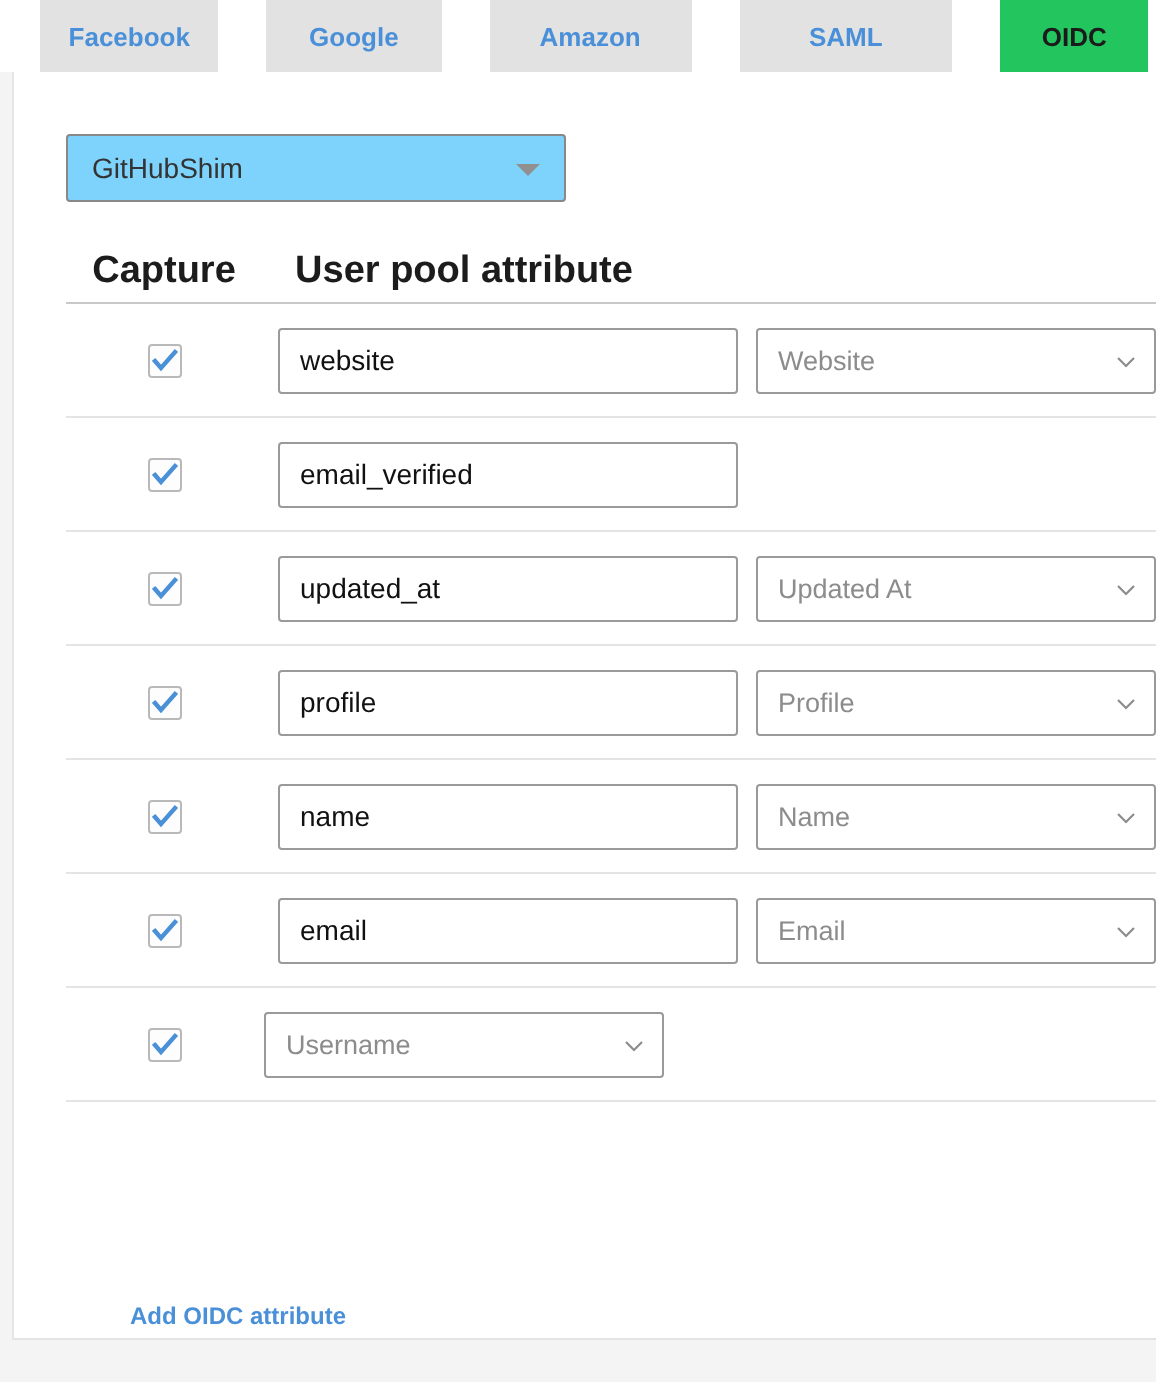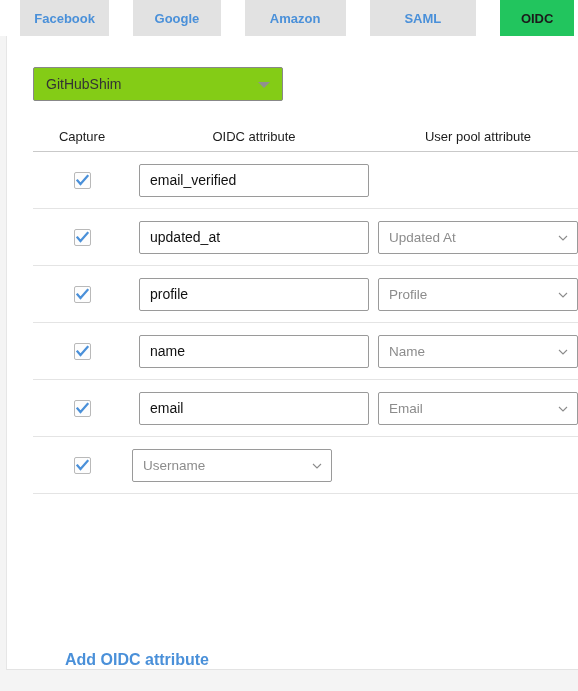--- a/index.html
+++ b/index.html
@@ -82,21 +82,21 @@
     left: 26px;
     top: 31px;
     width: 250px;
     height: 34px;
   }
   .provider-select {
     width: 250px;
     height: 34px;
     box-sizing: border-box;
     border: 1px solid #888888;
-    background: #84cc16;
+    background: #7dd3fc;
     border-radius: 2px;
     font-family: "Liberation Sans", sans-serif;
     font-size: 14px;
     color: #333333;
     padding: 0 30px 0 12px;
     line-height: 32px;
     position: relative;
     cursor: pointer;
     white-space: nowrap;
     overflow: hidden;
@@ -120,22 +120,22 @@
     top: 85px;
     width: 546px;
   }
   .thead {
     display: flex;
     align-items: center;
     height: 30px;
     border-bottom: 1px solid #c9c9c9;
   }
   .th {
-    font-size: 13px;
-    font-weight: normal;
+    font-size: 19px;
+    font-weight: bold;
     color: #1c1c1c;
     text-align: center;
   }
   .col-capture { width: 98px; flex: 0 0 98px; }
   .col-oidc    { width: 246px; flex: 0 0 246px; }
   .col-pool    { width: 202px; flex: 0 0 202px; }
 
   .row {
     display: flex;
     align-items: center;
@@ -223,21 +223,21 @@
     width: 10px;
     height: 10px;
     pointer-events: none;
   }
 
   
   .add-link {
     position: absolute;
     left: 58px;
     top: 615px;
-    font-size: 16px;
+    font-size: 12px;
     font-weight: bold;
     color: #4a90d9;
     text-decoration: none;
     cursor: pointer;
   }
 </style>
 </head>
 <body>
 
 <div id="app">
@@ -267,24 +267,43 @@
       <div class="provider-select">
         <span>GitHubShim</span>
         <span class="caret-big"></span>
       </div>
     </div>
 
     <div class="table">
 
       <div class="thead">
         <div class="th col-capture">Capture</div>
-        <div class="th col-oidc">OIDC attribute</div>
         <div class="th col-pool">User pool attribute</div>
       </div>
 
+      <div class="row">
+        <div class="cell-capture">
+          <div class="checkbox">
+            <svg width="13" height="13" viewBox="0 0 13 13">
+              <path d="M1.5 6.5 L4.5 10 L11.5 2" stroke="#4a90d9" stroke-width="2.2" fill="none" stroke-linecap="square"></path>
+            </svg>
+          </div>
+        </div>
+        <div class="cell-oidc">
+          <div class="text-input">website</div>
+        </div>
+        <div class="cell-pool">
+          <div class="pool-select">
+            <span>Website</span>
+            <svg class="chev" viewBox="0 0 10 10">
+              <path d="M1 3 L5 7 L9 3" stroke="#8c8c8c" stroke-width="1.1" fill="none"></path>
+            </svg>
+          </div>
+        </div>
+      </div>
 
       <div class="row">
         <div class="cell-capture">
           <div class="checkbox">
             <svg width="13" height="13" viewBox="0 0 13 13">
               <path d="M1.5 6.5 L4.5 10 L11.5 2" stroke="#4a90d9" stroke-width="2.2" fill="none" stroke-linecap="square"></path>
             </svg>
           </div>
         </div>
         <div class="cell-oidc">

